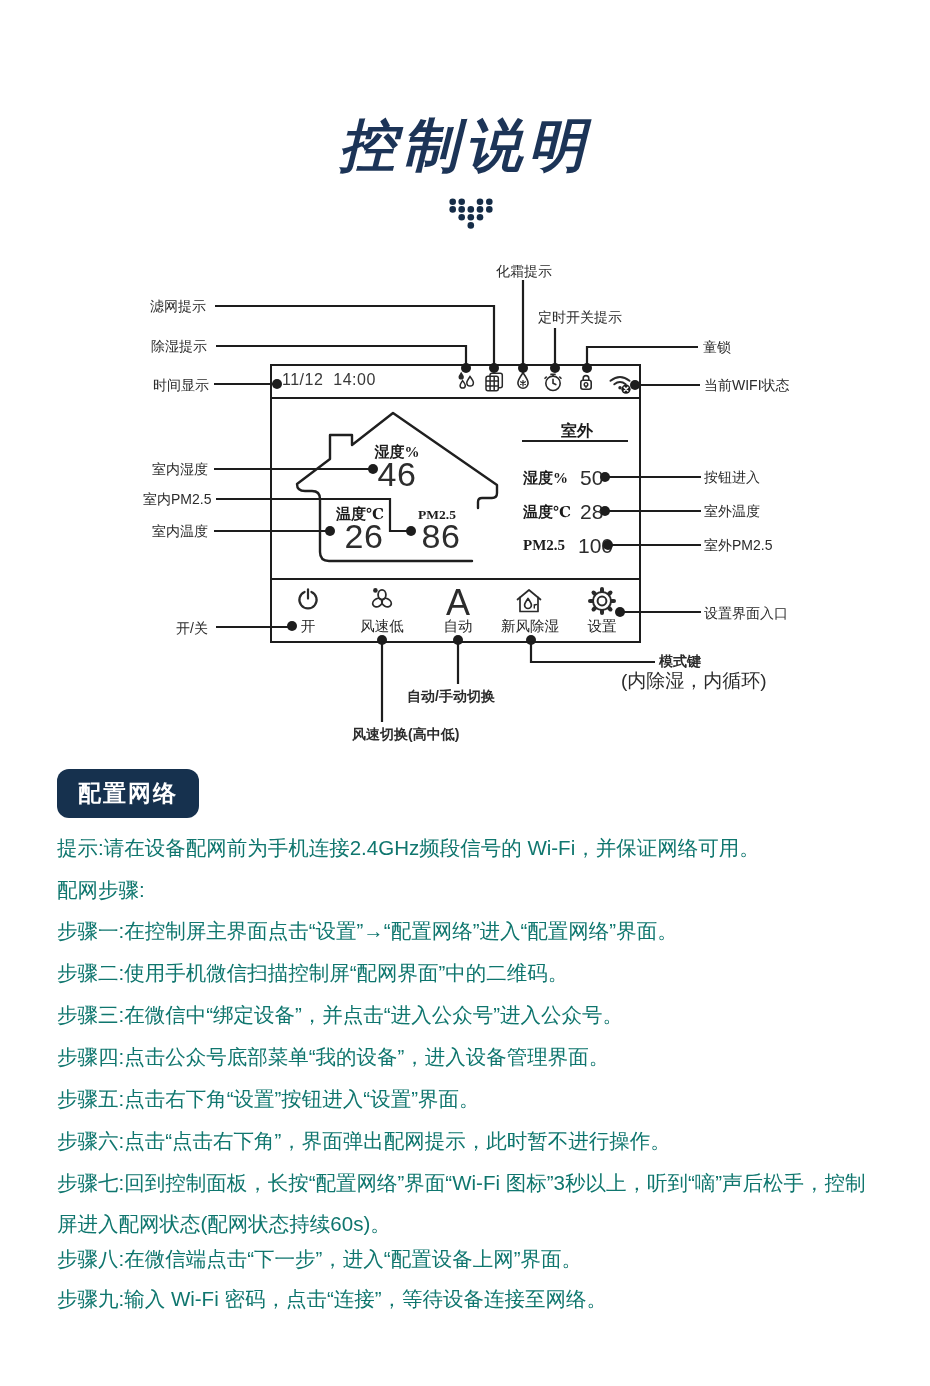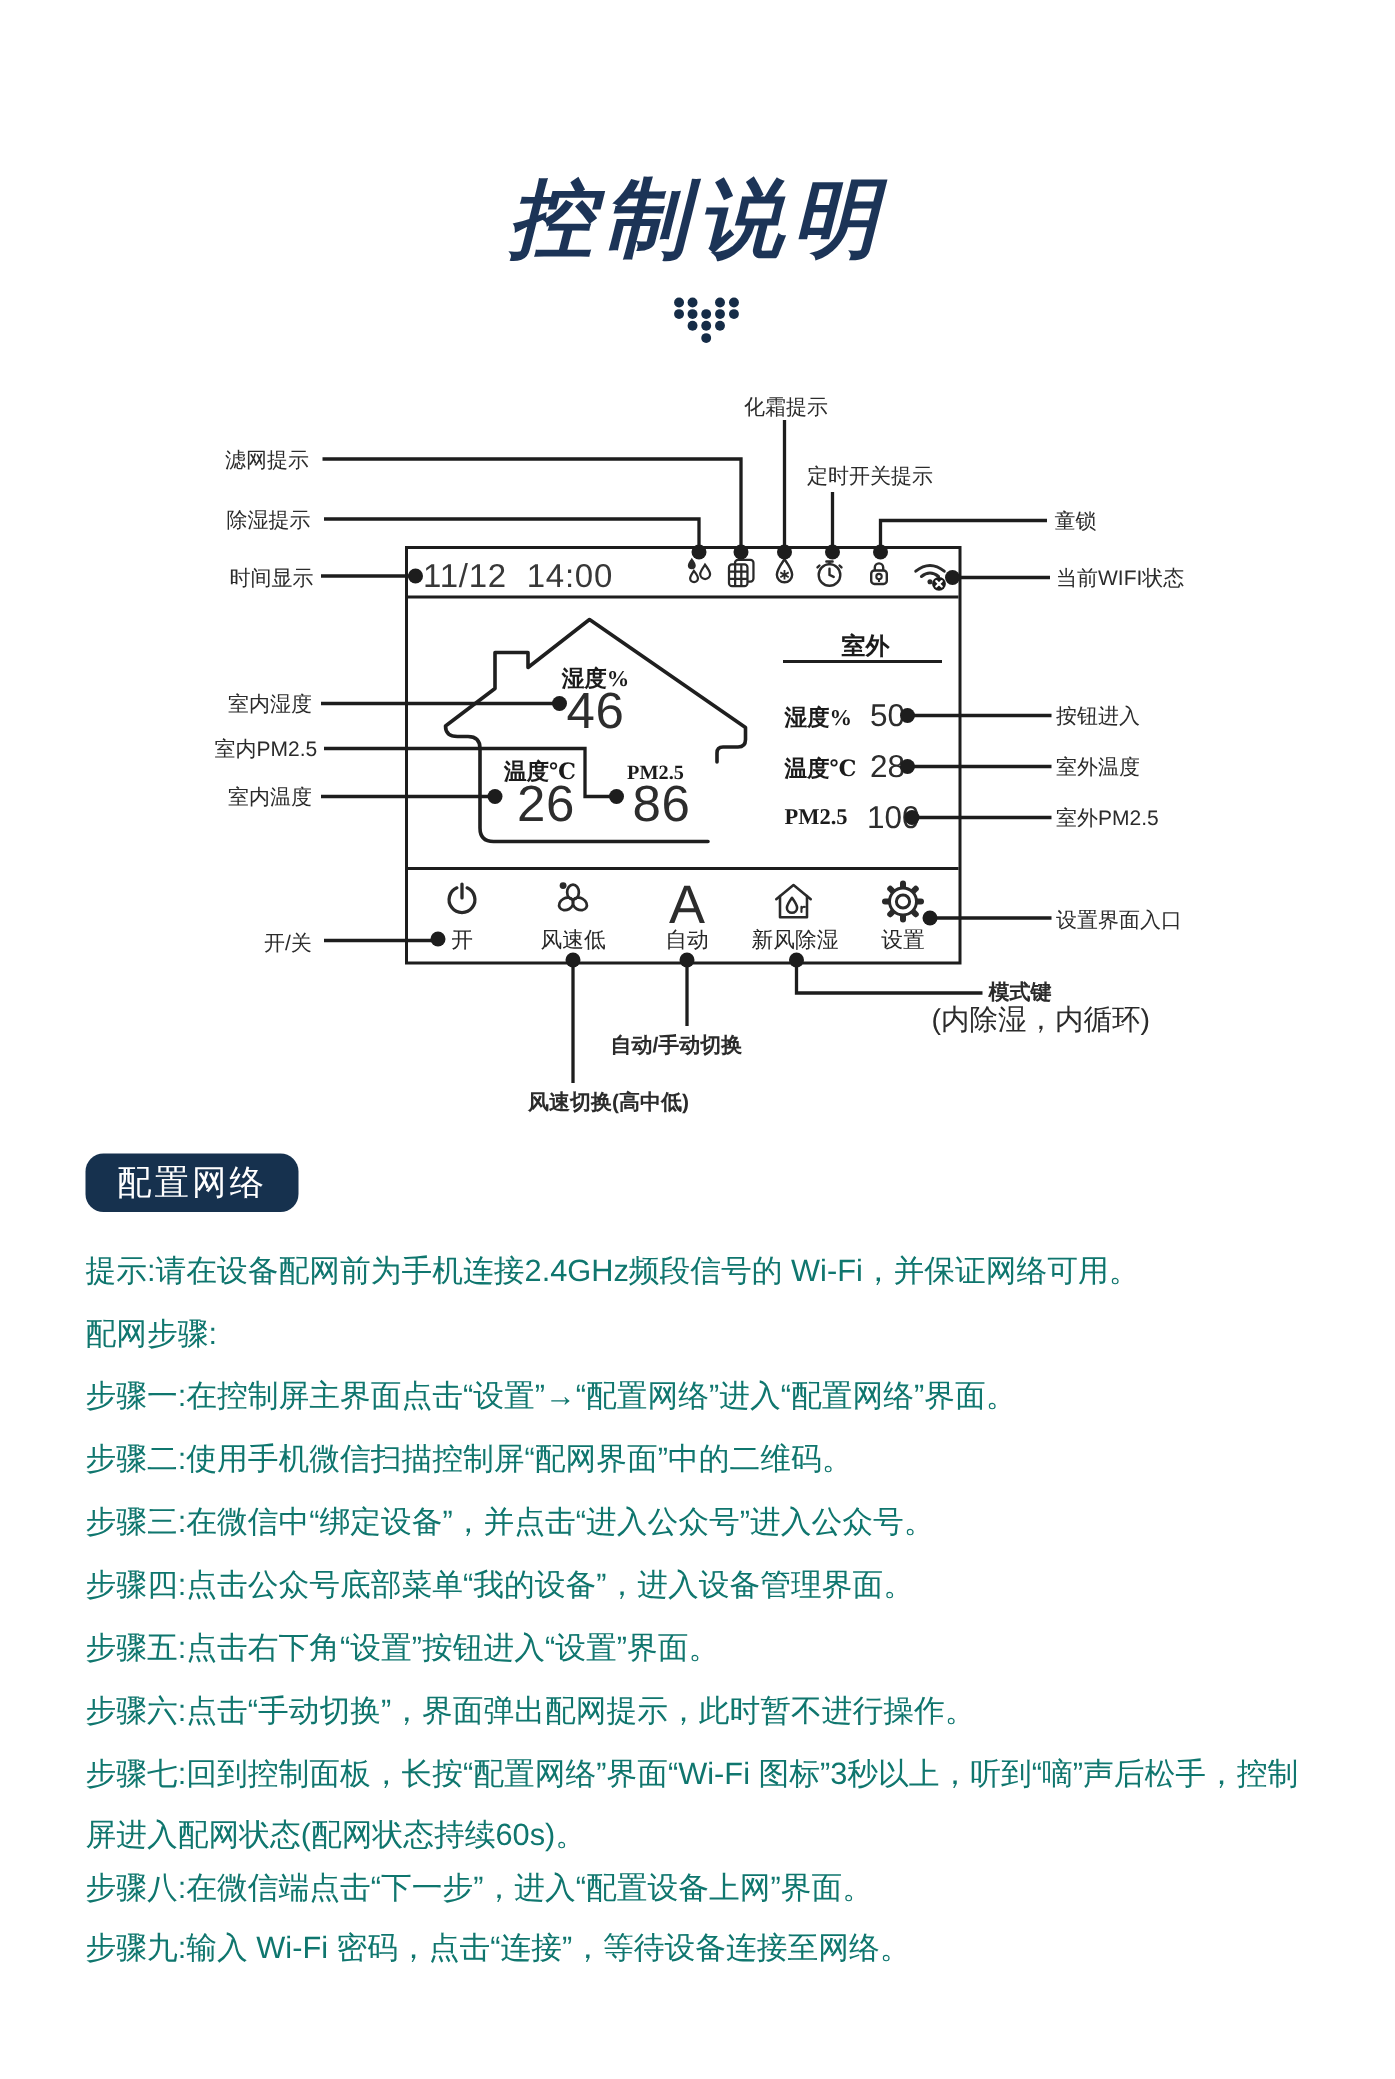--- a/index.html
+++ b/index.html
@@ -9,29 +9,29 @@
   .cx{transform:translateX(-50%);}
   
   .title{font-size:57px;font-weight:900;font-style:italic;color:#1c3457;letter-spacing:6px;}
   
   .lbl{font-size:14px;color:#2b2b2b;line-height:17px;}
   .lbl.b{font-weight:bold;}
   
   .panel{position:absolute;left:270px;top:364px;width:371px;height:279px;
          border:2.5px solid #1d1d1d;box-sizing:border-box;background:#fff;}
   .divider{position:absolute;background:#1d1d1d;height:2.5px;}
-  .time{font-size:22px;color:#383838;white-space:pre;letter-spacing:.5px;}
+  .time{font-size:16px;color:#383838;white-space:pre;letter-spacing:.5px;}
   .serifb{font-family:"Liberation Serif","DejaVu Serif",serif;font-weight:bold;color:#1b1b1b;}
   .bigval{font-size:34px;color:#2d2d2d;letter-spacing:.5px;}
   .midval{font-size:21px;color:#2d2d2d;}
   .btnlbl{font-size:14.5px;color:#262626;}
   .autoA{font-size:36px;color:#2c2c2c;}
   
-  .badge{position:absolute;left:57px;top:769px;width:142px;height:39px;border-radius:12px;
-         background:#16314e;color:#ffffff;font-size:23px;font-weight:normal;
+  .badge{position:absolute;left:57px;top:769px;width:142px;height:49px;border-radius:12px;
+         background:#16314e;color:#ffffff;font-size:23px;font-weight:bold;
          display:flex;align-items:center;justify-content:center;letter-spacing:2px;}
   .bodyline{font-size:20.5px;line-height:30px;color:#0f766e;}
   svg{display:block;}
 </style>
 </head>
 <body>
 
 <div id="page">
 
   <div class="abs cx title" style="left:465px;top:108px;">控制说明</div>
@@ -236,19 +236,19 @@
 
   <div class="badge">配置网络</div>
 
   <div class="abs bodyline" style="left:57px;top:833px;">提示:请在设备配网前为手机连接2.4GHz频段信号的 Wi-Fi，并保证网络可用。</div>
   <div class="abs bodyline" style="left:57px;top:875px;">配网步骤:</div>
   <div class="abs bodyline" style="left:57px;top:916px;">步骤一:在控制屏主界面点击“设置”→“配置网络”进入“配置网络”界面。</div>
   <div class="abs bodyline" style="left:57px;top:958px;">步骤二:使用手机微信扫描控制屏“配网界面”中的二维码。</div>
   <div class="abs bodyline" style="left:57px;top:1000px;">步骤三:在微信中“绑定设备”，并点击“进入公众号”进入公众号。</div>
   <div class="abs bodyline" style="left:57px;top:1042px;">步骤四:点击公众号底部菜单“我的设备”，进入设备管理界面。</div>
   <div class="abs bodyline" style="left:57px;top:1084px;">步骤五:点击右下角“设置”按钮进入“设置”界面。</div>
-  <div class="abs bodyline" style="left:57px;top:1126px;">步骤六:点击“手动切换”，界面弹出配网提示，此时暂不进行操作。</div>
+  <div class="abs bodyline" style="left:57px;top:1126px;">步骤六:点击“点击右下角”，界面弹出配网提示，此时暂不进行操作。</div>
   <div class="abs bodyline" style="left:57px;top:1168px;">步骤七:回到控制面板，长按“配置网络”界面“Wi-Fi 图标”3秒以上，听到“嘀”声后松手，控制</div>
   <div class="abs bodyline" style="left:57px;top:1209px;">屏进入配网状态(配网状态持续60s)。</div>
   <div class="abs bodyline" style="left:57px;top:1284px;">步骤九:输入 Wi-Fi 密码，点击“连接”，等待设备连接至网络。</div>
   <div class="abs bodyline" style="left:57px;top:1244px;">步骤八:在微信端点击“下一步”，进入“配置设备上网”界面。</div>
 
 </div>
 
 </body></html>

